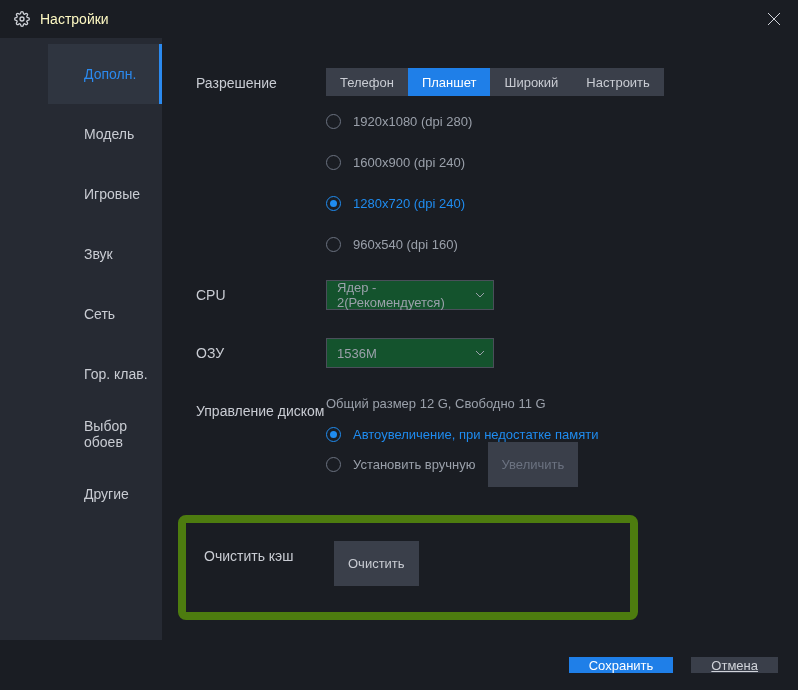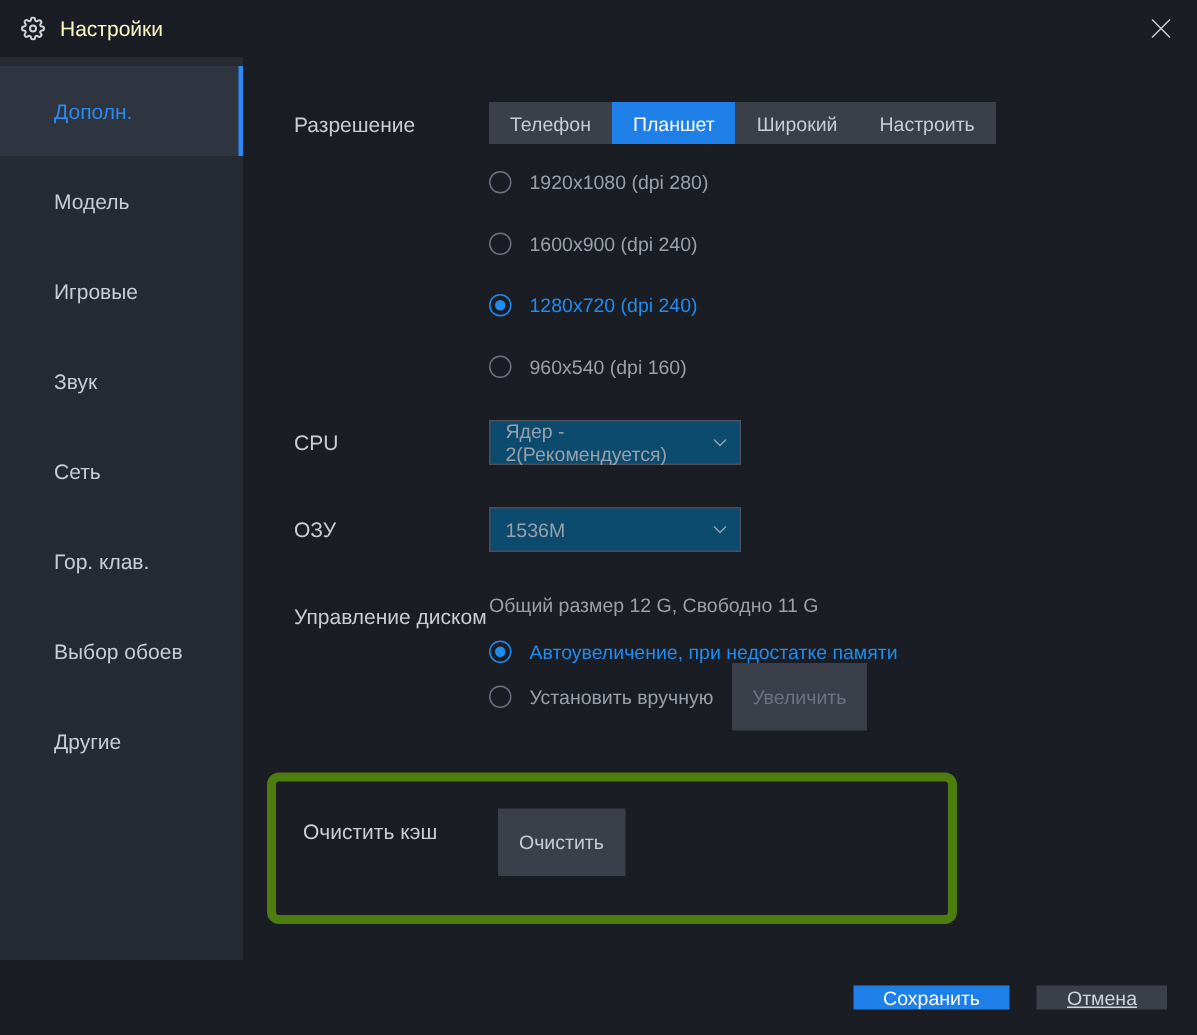--- a/index.html
+++ b/index.html
@@ -40,20 +40,21 @@
 }
 .side-item {
   height: 60px;
   display: flex;
   align-items: center;
   padding-left: 36px;
   color: #c9ccd3;
   font-size: 14px;
   cursor: pointer;
   position: relative;
+  margin-left: 48px;
 }
 .side-item.active {
   background: #2f3540;
   color: #2b8aef;
 }
 .side-item.active::after {
   content: "";
   position: absolute;
   right: 0; top: 0; bottom: 0;
   width: 3px;
@@ -106,21 +107,21 @@
   flex-shrink: 0;
 }
 .radio.checked .circle { border-color: #1f8cf0; }
 .radio.checked .circle::after {
   content: ""; width: 7px; height: 7px; border-radius: 50%; background: #1f8cf0;
 }
 .radio.checked { color: #1f8cf0; }
 .select {
   width: 168px; height: 30px;
   border: 1px solid #4a4f5a;
-  background: #0c4a6e;
+  background: #14532d;
   color: #9aa0aa;
   display: flex; align-items: center;
   padding: 0 10px;
   position: relative;
   cursor: pointer;
   font-size: 13px;
 }
 .select .chev {
   position: absolute; right: 8px; top: 50%; transform: translateY(-50%);
 }
@@ -130,21 +131,21 @@
 .disk-opt .txt { color: #9aa0aa; }
 .disk-opt.checked .txt { color: #1f8cf0; }
 .btn-flat {
   height: 45px; padding: 0 14px;
   background: #3a3f4a; color: #c9ccd3;
   display: inline-flex; align-items: center;
   cursor: pointer; font-size: 13px;
 }
 .btn-flat.disabled { color: #6b7280; cursor: default; }
 .highlight-box {
-  border: 6px solid #4d7c0f;
+  border: 8px solid #4d7c0f;
   border-radius: 8px;
   padding: 18px 12px 26px 0;
   margin-top: 6px;
   margin-left: -18px;
   width: 460px;
 }
 .highlight-box .row { margin-bottom: 0; padding-left: 18px;}
 .footer {
   height: 50px;
   display: flex;

